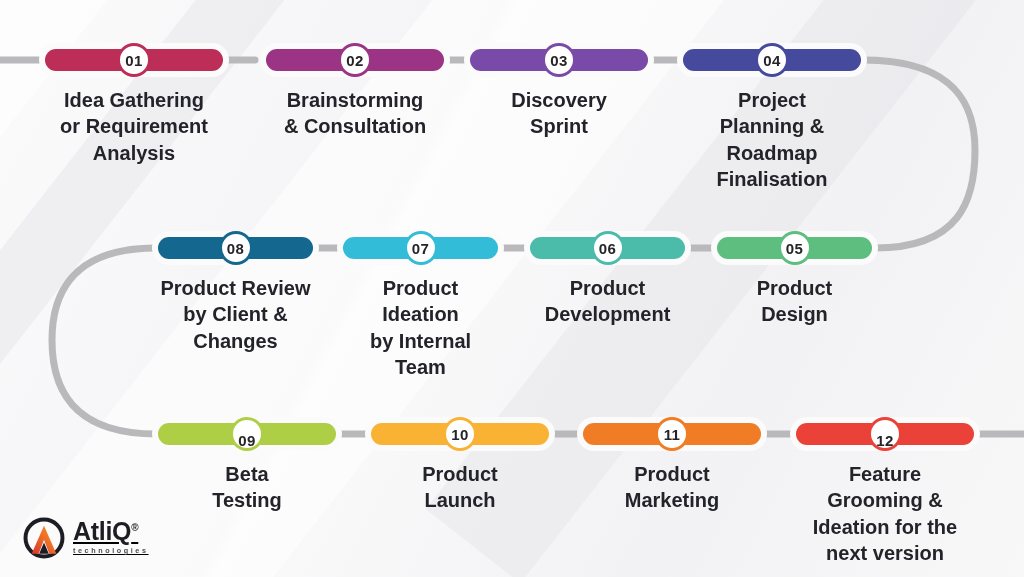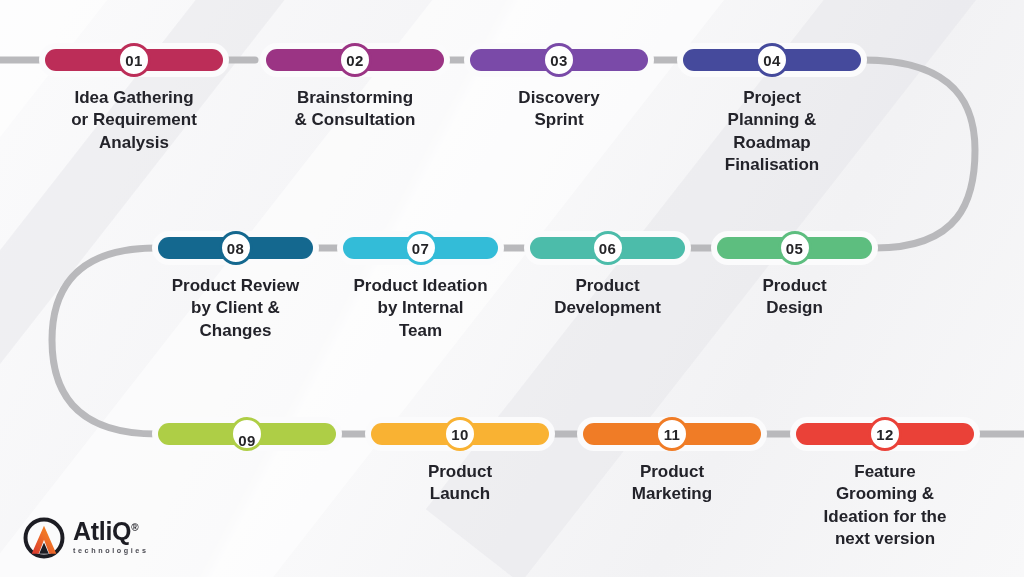--- a/index.html
+++ b/index.html
@@ -91,21 +91,21 @@
     font-weight: bold;
     color: #252528;
     letter-spacing: 0.3px;
     line-height: 1;
   }
 
   .step-label {
     margin-top: 10px;
     text-align: center;
     font-family: "Liberation Sans", sans-serif;
-    font-size: 17px;
+    font-size: 20px;
     font-weight: bold;
     color: #23232a;
     line-height: 1.32;
     white-space: pre-line;
   }
 
   
   #logo {
     position: absolute;
     left: 22px;
@@ -117,20 +117,21 @@
   #logo-mark {
     width: 44px;
     height: 44px;
     flex: 0 0 auto;
   }
   #logo-text {
     display: flex;
     flex-direction: column;
     justify-content: center;
     padding-bottom: 2px;
+    text-decoration: underline;
   }
   #logo-word {
     font-family: "Liberation Sans", sans-serif;
     font-size: 25px;
     font-weight: bold;
     color: #1d1d24;
     line-height: 1;
     letter-spacing: -0.3px;
     position: relative;
   }
@@ -269,20 +270,22 @@
         <div class="step-label">Product
 Design</div>
       </div>
       <div class="step" style="left: 158px; top: 417px; width: 178px;">
         <div class="bar-wrap">
           <div class="bar" style="background: rgb(174, 206, 70);"></div>
           <div class="num-circle" style="border-color: rgb(174, 206, 70); align-items: flex-end;">
             <span>09</span>
           </div>
         </div>
+        <div class="step-label">Beta
+Testing</div>
       </div>
       <div class="step" style="left: 371px; top: 417px; width: 178px;">
         <div class="bar-wrap">
           <div class="bar" style="background: rgb(249, 178, 51);"></div>
           <div class="num-circle" style="border-color: rgb(249, 178, 51);">
             <span>10</span>
           </div>
         </div>
         <div class="step-label">Product
 Launch</div>
@@ -293,21 +296,21 @@
           <div class="num-circle" style="border-color: rgb(240, 124, 38);">
             <span>11</span>
           </div>
         </div>
         <div class="step-label">Product
 Marketing</div>
       </div>
       <div class="step" style="left: 796px; top: 417px; width: 178px;">
         <div class="bar-wrap">
           <div class="bar" style="background: rgb(234, 65, 56);"></div>
-          <div class="num-circle" style="border-color: rgb(234, 65, 56);">
+          <div class="num-circle" style="border-color: rgb(234, 65, 56); align-items: flex-end;">
             <span>12</span>
           </div>
         </div>
         <div class="step-label">Feature
 Grooming &amp;
 Ideation for the
 next version</div>
       </div>
     </div>
 

